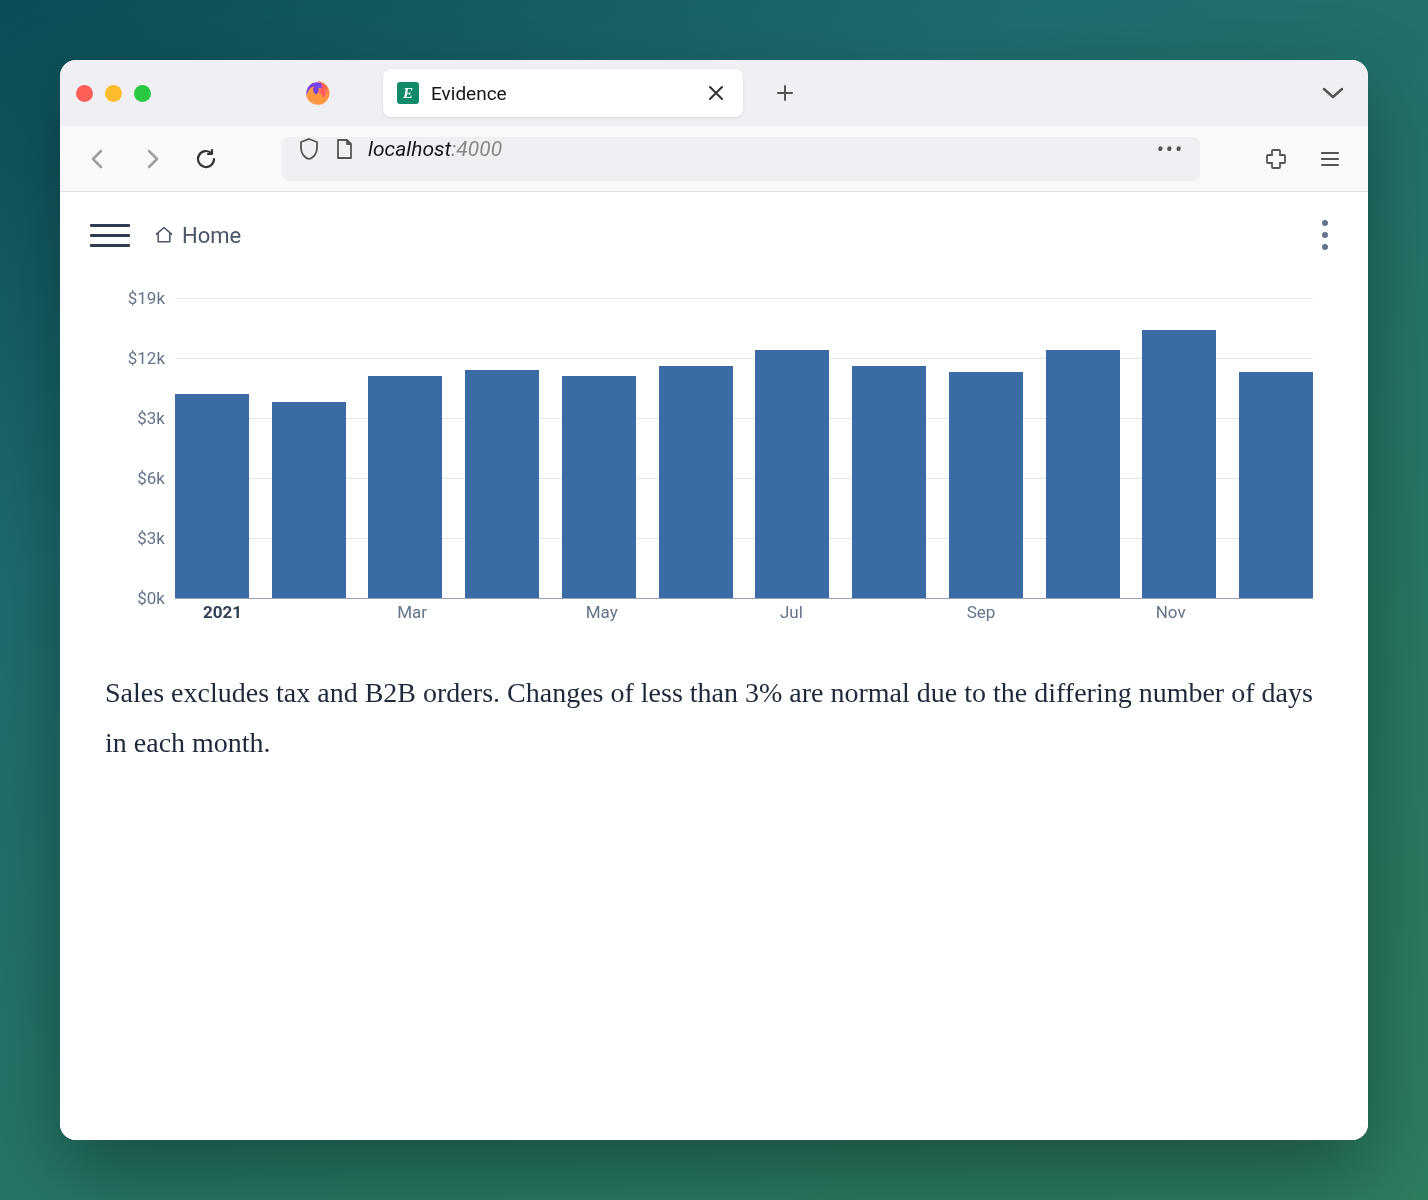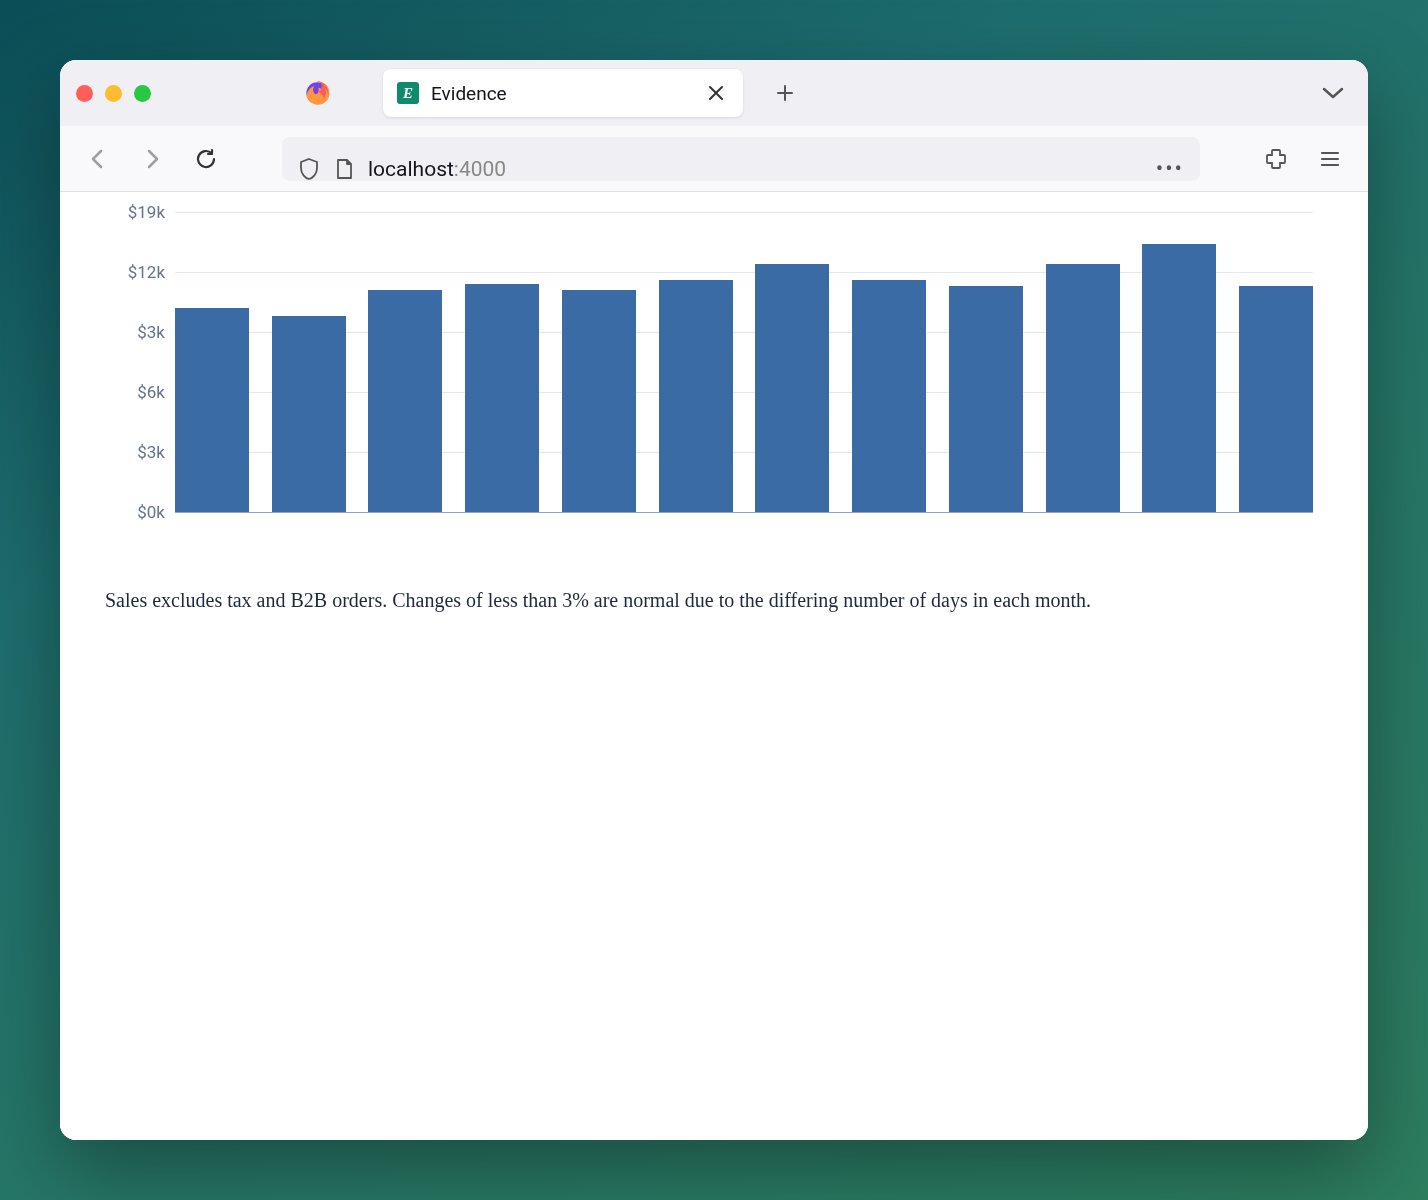--- a/index.html
+++ b/index.html
@@ -68,24 +68,25 @@
     gap: 18px;
   }
   .nav-btn { width:36px; height:36px; display:flex; align-items:center; justify-content:center; cursor:pointer; border-radius:6px; }
   .nav-btn.disabled { opacity:0.45; }
   .urlbar {
     flex:1;
     height: 44px;
     background: #f0f0f4;
     border-radius: 8px;
     display:flex;
-    align-items:flex-end;
+    align-items:flex-start;
     padding: 0 16px;
     gap: 14px;
     margin: 0 40px 0 40px;
+    font-style: italic;
   }
   .url-text { font-size: 21px; color:#15141a; }
   .url-text .port { color:#888; }
   .url-spacer { flex:1; }
   .dots3 { font-size:22px; letter-spacing:2px; color:#555; cursor:pointer; }
   
   .page {
     flex:1;
     background:#fff;
     overflow:hidden;
@@ -109,21 +110,21 @@
   .chart-wrap { position:relative; height: 330px; margin-bottom: 40px; }
   .chart-grid { position:absolute; left:70px; right:10px; top:0; bottom:30px; }
   .gridline { position:absolute; left:0; right:0; border-top:1px solid #e2e8f0; }
   .gridline.baseline { border-top:1px solid #94a3b8; }
   .ylabel { position:absolute; left:0; width:60px; text-align:right; font-size:17px; color:#64748b; transform: translateY(-50%); }
   .bars { position:absolute; left:70px; right:10px; bottom:30px; top:0; display:flex; align-items:flex-end; gap:2%; }
   .bar { flex:1; background:#3b6ba5; }
   .xaxis { position:absolute; left:70px; right:10px; bottom:0; height:26px; display:flex; }
   .xlabel { flex:1; text-align:center; font-size:17px; color:#64748b; }
   .xlabel.bold { font-weight:700; color:#334155; }
-  .body-text { font-family: Georgia, 'Times New Roman', serif; font-size: 20px; line-height:1.8; color:#1e293b; }
+  .body-text { font-family: Georgia, 'Times New Roman', serif; font-size: 28px; line-height:1.8; color:#1e293b; }
   svg { display:block; }
 </style>
 </head>
 <body>
 
 <div class="window">
 
   <div class="tabbar">
     <div class="traffic">
       <div class="dot red"></div>
@@ -198,20 +199,41 @@
         </svg>
     </div>
     <div class="nav-btn">
       <svg width="24" height="24" viewBox="0 0 24 24">
           <path d="M4 6 H20 M4 12 H20 M4 18 H20" stroke="#555" stroke-width="2.2" stroke-linecap="round"></path>
         </svg>
     </div>
   </div>
 
   <div class="page">
+    <div class="page-header">
+      <div class="hamburger">
+        <div></div>
+          <div></div>
+          <div></div>
+      </div>
+      <div class="breadcrumb">
+        <span>
+          <svg width="20" height="20" viewBox="0 0 24 24">
+              <path d="M3 11 L12 3 L21 11 M5 10 V20 H19 V10" stroke="#4a5568" stroke-width="1.8" fill="none" stroke-linecap="round" stroke-linejoin="round"></path>
+            </svg>
+        </span>
+        <span>Home</span>
+      </div>
+      <div class="page-spacer"></div>
+      <div class="kebab">
+        <span></span>
+          <span></span>
+          <span></span>
+      </div>
+    </div>
 
     <div class="content">
 
       <div class="chart-wrap">
         <div id="ylabels">
             <div class="ylabel" style="top: calc(300px);">$0k</div>
             <div class="ylabel" style="top: calc(240px);">$3k</div>
             <div class="ylabel" style="top: calc(180px);">$6k</div>
             <div class="ylabel" style="top: calc(120px);">$3k</div>
             <div class="ylabel" style="top: calc(60px);">$12k</div>
@@ -232,19 +254,33 @@
             <div class="bar" style="height: 76%; background: rgb(59, 107, 165);"></div>
             <div class="bar" style="height: 74%; background: rgb(59, 107, 165);"></div>
             <div class="bar" style="height: 77.3333%; background: rgb(59, 107, 165);"></div>
             <div class="bar" style="height: 82.6667%; background: rgb(59, 107, 165);"></div>
             <div class="bar" style="height: 77.3333%; background: rgb(59, 107, 165);"></div>
             <div class="bar" style="height: 75.3333%; background: rgb(59, 107, 165);"></div>
             <div class="bar" style="height: 82.6667%; background: rgb(59, 107, 165);"></div>
             <div class="bar" style="height: 89.3333%; background: rgb(59, 107, 165);"></div>
             <div class="bar" style="height: 75.3333%; background: rgb(59, 107, 165);"></div>
           </div>
+        <div class="xaxis" id="xaxis">
+            <div class="xlabel bold">2021</div>
+            <div class="xlabel"></div>
+            <div class="xlabel">Mar</div>
+            <div class="xlabel"></div>
+            <div class="xlabel">May</div>
+            <div class="xlabel"></div>
+            <div class="xlabel">Jul</div>
+            <div class="xlabel"></div>
+            <div class="xlabel">Sep</div>
+            <div class="xlabel"></div>
+            <div class="xlabel">Nov</div>
+            <div class="xlabel"></div>
+          </div>
       </div>
 
       <p class="body-text">Sales excludes tax and B2B orders. Changes of less than 3% are normal due to the differing number of days in each month.</p>
     </div>
   </div>
 
 </div>
 
 </body></html>

